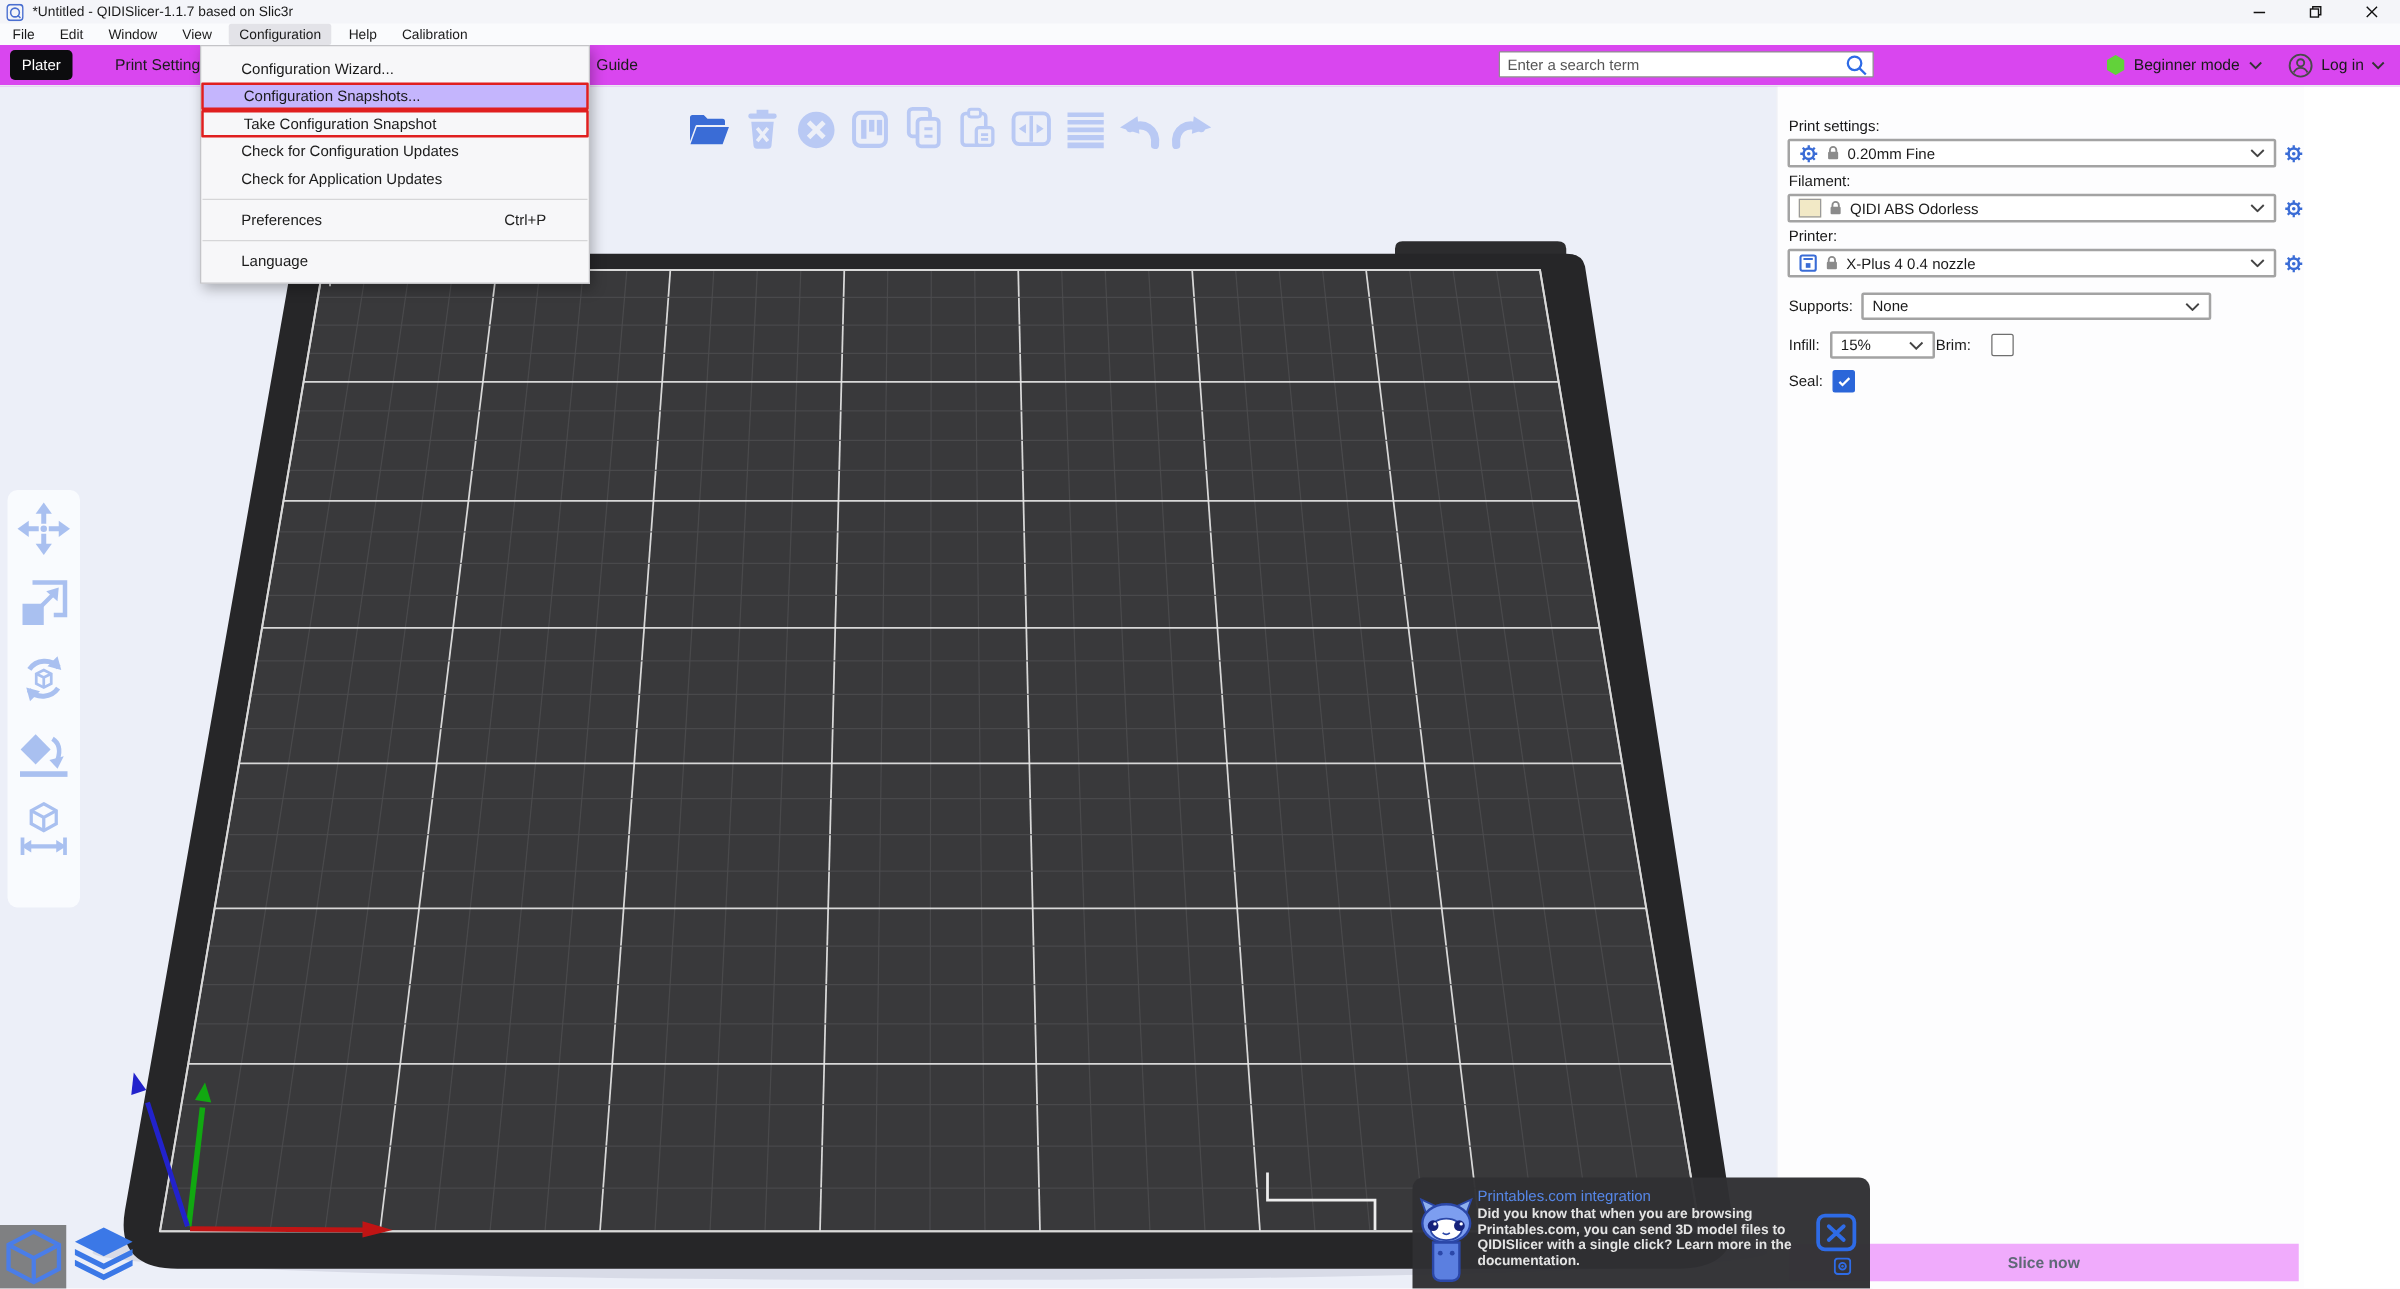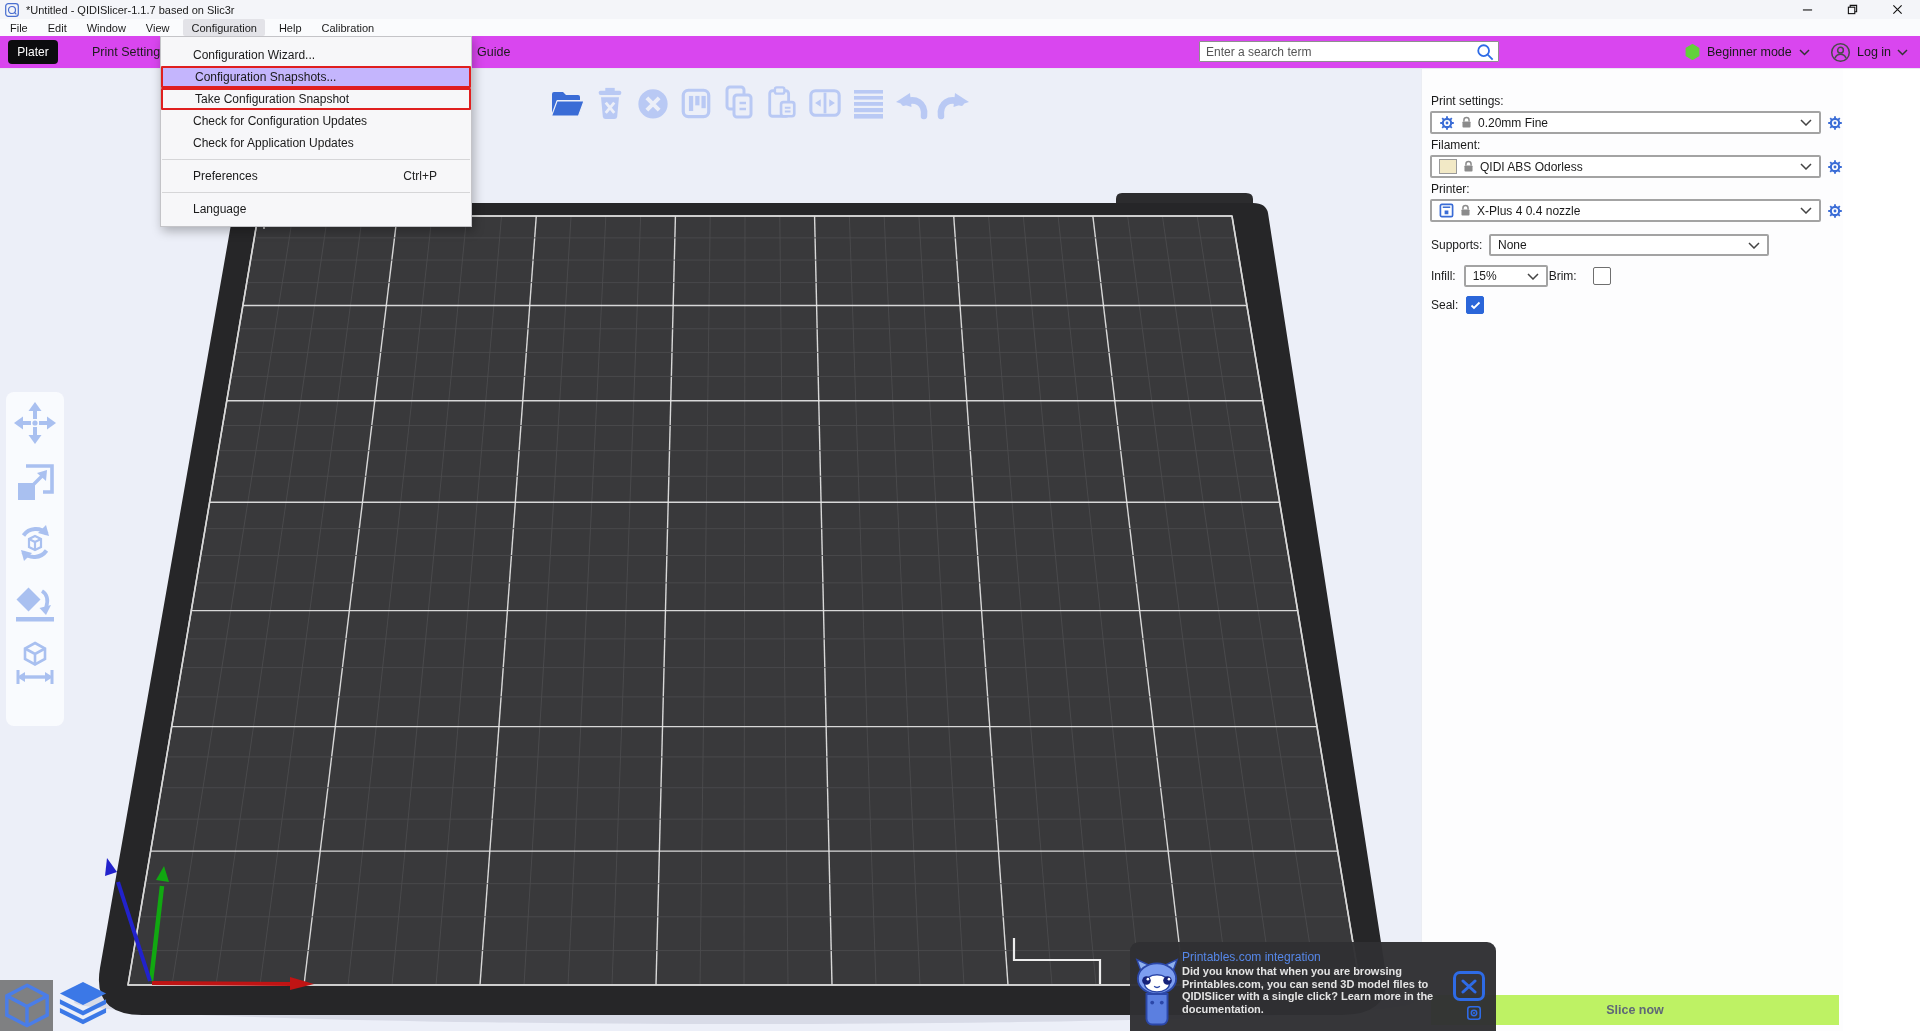--- a/index.html
+++ b/index.html
@@ -65,21 +65,21 @@
   .supports-row{margin-top:12px;}
   .supports-row .sb-label{margin:0 6px 0 1px;width:52px;}
   .combo.small{width:280px;height:22px;}
   .infill-row{margin-top:9px;}
   .infill-row .sb-label{margin:0 8px 0 1px;}
   .combo.tiny{width:84px;height:22px;}
   .brim-label{margin-left:30px;}
   .checkbox{width:16px;height:16px;border:1px solid #6f6f6f;border-radius:2px;background:#fff;margin-left:8px;}
   .seal-row{margin-top:9px;}
   .checkbox.checked{background:#2b66d9;border-color:#2b66d9;display:flex;align-items:center;justify-content:center;}
-  .slice-btn{position:absolute;left:9px;right:4px;bottom:6px;height:30px;background:#bef264;
+  .slice-btn{position:absolute;left:9px;right:4px;bottom:6px;height:30px;background:#f0abfc;
              display:flex;align-items:center;justify-content:center;font-size:12.5px;color:#5f6877;
              font-weight:bold;}
   
   .cmenu{position:absolute;left:160px;top:36px;width:310px;background:#f7f7f9;border:1px solid #c4c4c8;
          box-shadow:2px 4px 10px rgba(0,0,0,.28);z-index:30;padding:7px 0 6px 0;font-size:12px;}
   .cmenu .mi{height:22px;display:flex;align-items:center;padding:0 14px 0 32px;box-sizing:border-box;}
   .cmenu .mi .lbl{flex:1;}
   .cmenu .mi .sc{color:#222;padding-right:20px;}
   .cmenu .mi.hovered{background:#c4b5fd;}
   .cmenu .mi.annotated{border:2px solid #e01f1f;border-radius:1px;}

